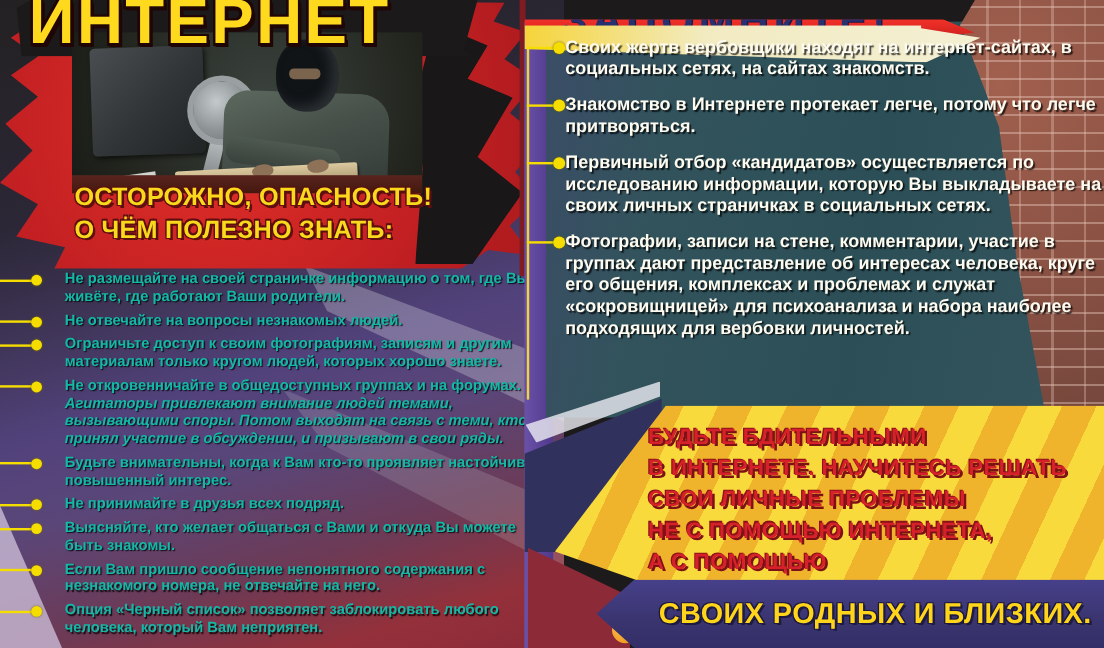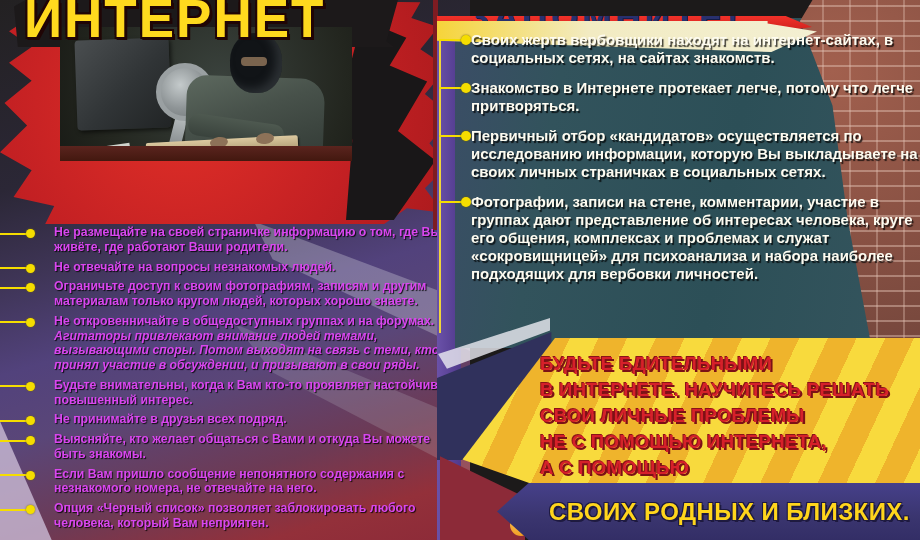--- a/index.html
+++ b/index.html
@@ -75,21 +75,21 @@
   .paper{left:38px;top:118px;width:32px;height:7px;background:#cfd3cc;transform:rotate(-8deg);}
   .desk{left:0;bottom:0;width:100%;height:15px;background:linear-gradient(#5a241e,#43180f);}
 
   .left-caption{left:62px;top:151px;width:370px;font-weight:900;line-height:27px;font-size:21px;
     color:#f8d91c;letter-spacing:.2px;
     text-shadow:2px 2px 0 #5d0f0f,-1px -1px 0 #5d0f0f,1px -1px 0 #5d0f0f,-1px 1px 0 #5d0f0f;}
 
   
   .tips{left:14px;top:225px;width:446px;margin:0;padding:0;list-style:none;}
   .tips li{position:relative;padding-left:40px;margin-bottom:5px;
-    color:#d946ef;font-size:12.3px;font-weight:bold;line-height:1.2;
+    color:#14b8a6;font-size:12.3px;font-weight:bold;line-height:1.2;
     text-shadow:1px 1px 1px rgba(0,0,0,.85);}
   .tips li .dot{position:absolute;left:12px;top:4px;width:9px;height:9px;border-radius:50%;
     background:#f5dd00;box-shadow:0 0 2px #7a6c00;}
   .tips li .tick{position:absolute;left:-14px;top:7.5px;width:28px;height:2px;background:#f5dd00;}
   .tips li em{font-style:italic;}
   .cut-line{display:block;}
 
   
   .dark-red-line{left:433px;top:0;width:5px;height:230px;background:#7e1c22;}
   .purple-strip{left:437px;top:18px;width:24px;height:522px;background:linear-gradient(90deg,#6a51a8,#50398c);}
@@ -172,20 +172,24 @@
     <div class="abs person-eyes"></div>
     <div class="abs keyboard"></div>
     <div class="abs hand1"></div>
     <div class="abs hand2"></div>
     <div class="abs paper"></div>
     <div class="abs desk"></div>
   </div>
 
   <div class="abs left-title">ИНТЕРНЕТ</div>
 
+  <div class="abs left-caption">
+    <div>ОСТОРОЖНО, ОПАСНОСТЬ!</div>
+    <div>О ЧЁМ ПОЛЕЗНО ЗНАТЬ:</div>
+  </div>
 
   <ul class="abs tips">
     <li><span class="tick"></span><span class="dot"></span><span>Не размещайте на своей страничке информацию о том, где Вы живёте, где работают Ваши родители.</span></li>
     <li><span class="tick"></span><span class="dot"></span><span>Не отвечайте на вопросы незнакомых людей.</span></li>
     <li><span class="tick"></span><span class="dot"></span><span>Ограничьте доступ к своим фотографиям, записям и другим материалам только кругом людей, которых хорошо знаете.</span></li>
     <li><span class="tick"></span><span class="dot"></span><span>Не откровенничайте в общедоступных группах и на форумах.</span> <em>Агитаторы привлекают внимание людей темами, вызывающими споры. Потом выходят на связь с теми, кто принял участие в обсуждении, и призывают в свои ряды.</em></li>
     <li><span class="tick"></span><span class="dot"></span><span>Будьте внимательны, когда к Вам кто-то проявляет настойчивый повышенный интерес.</span></li>
     <li><span class="tick"></span><span class="dot"></span><span>Не принимайте в друзья всех подряд.</span></li>
     <li><span class="tick"></span><span class="dot"></span><span>Выясняйте, кто желает общаться с Вами и откуда Вы можете быть знакомы.</span></li>
     <li><span class="tick"></span><span class="dot"></span><span>Если Вам пришло сообщение непонятного содержания с незнакомого номера, не отвечайте на него.</span></li>

